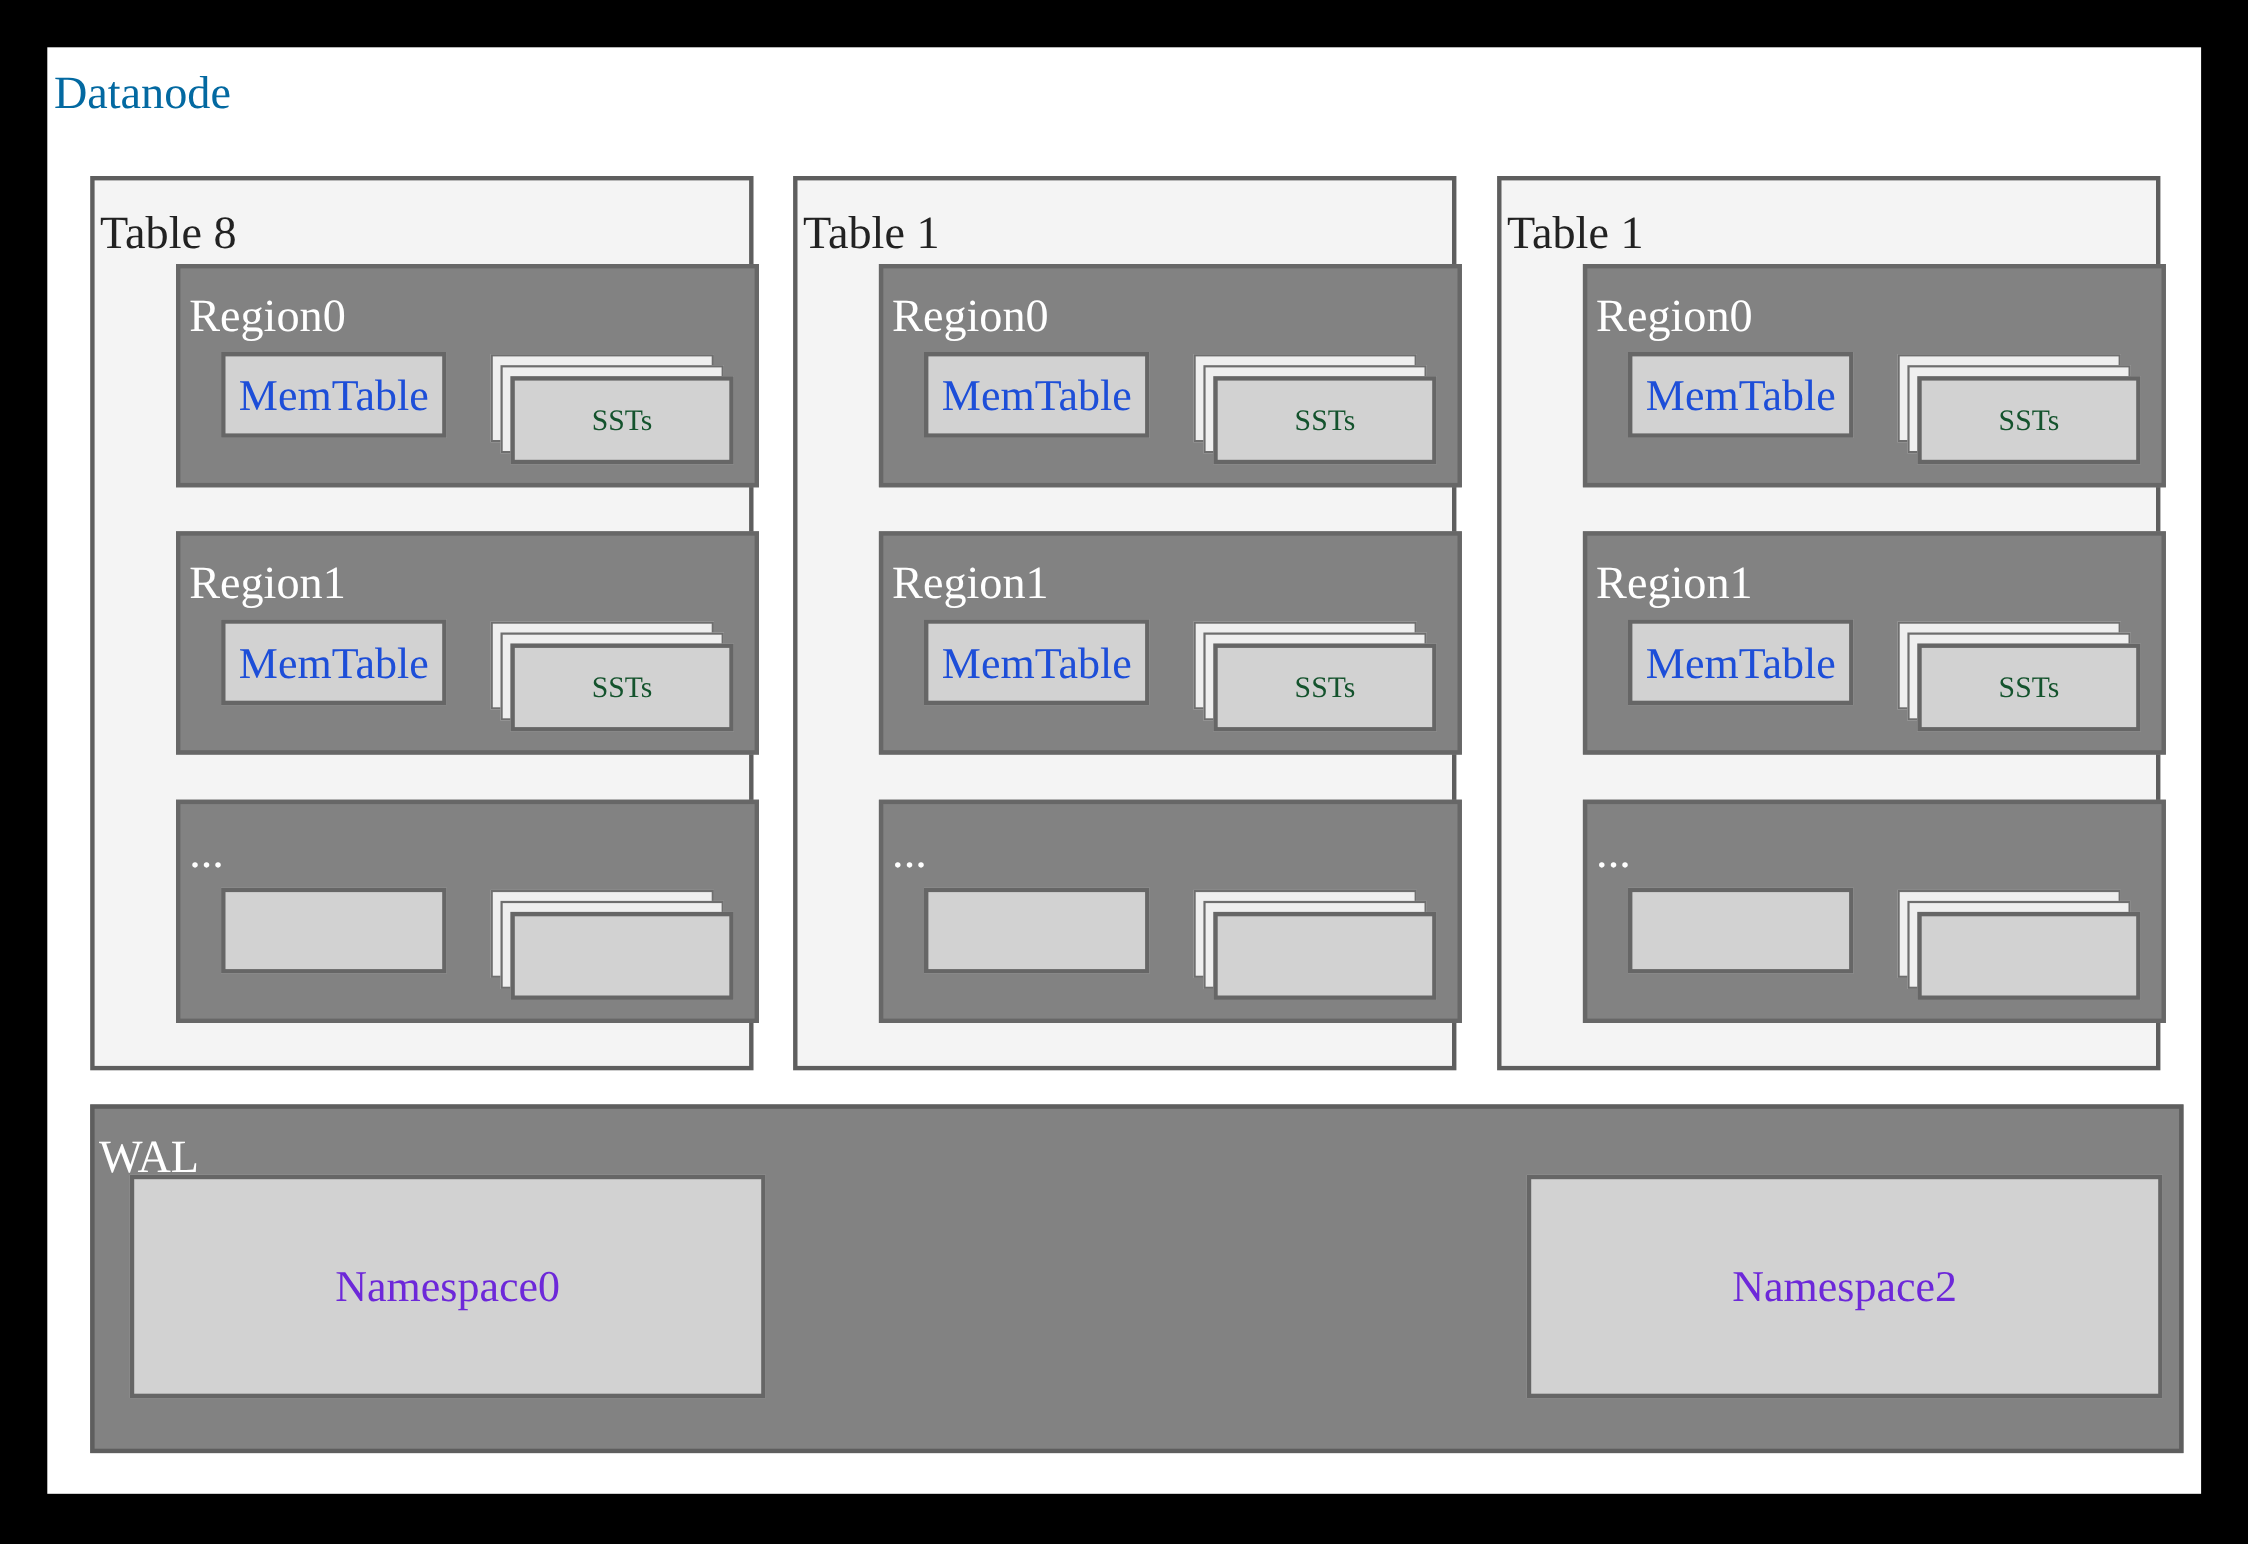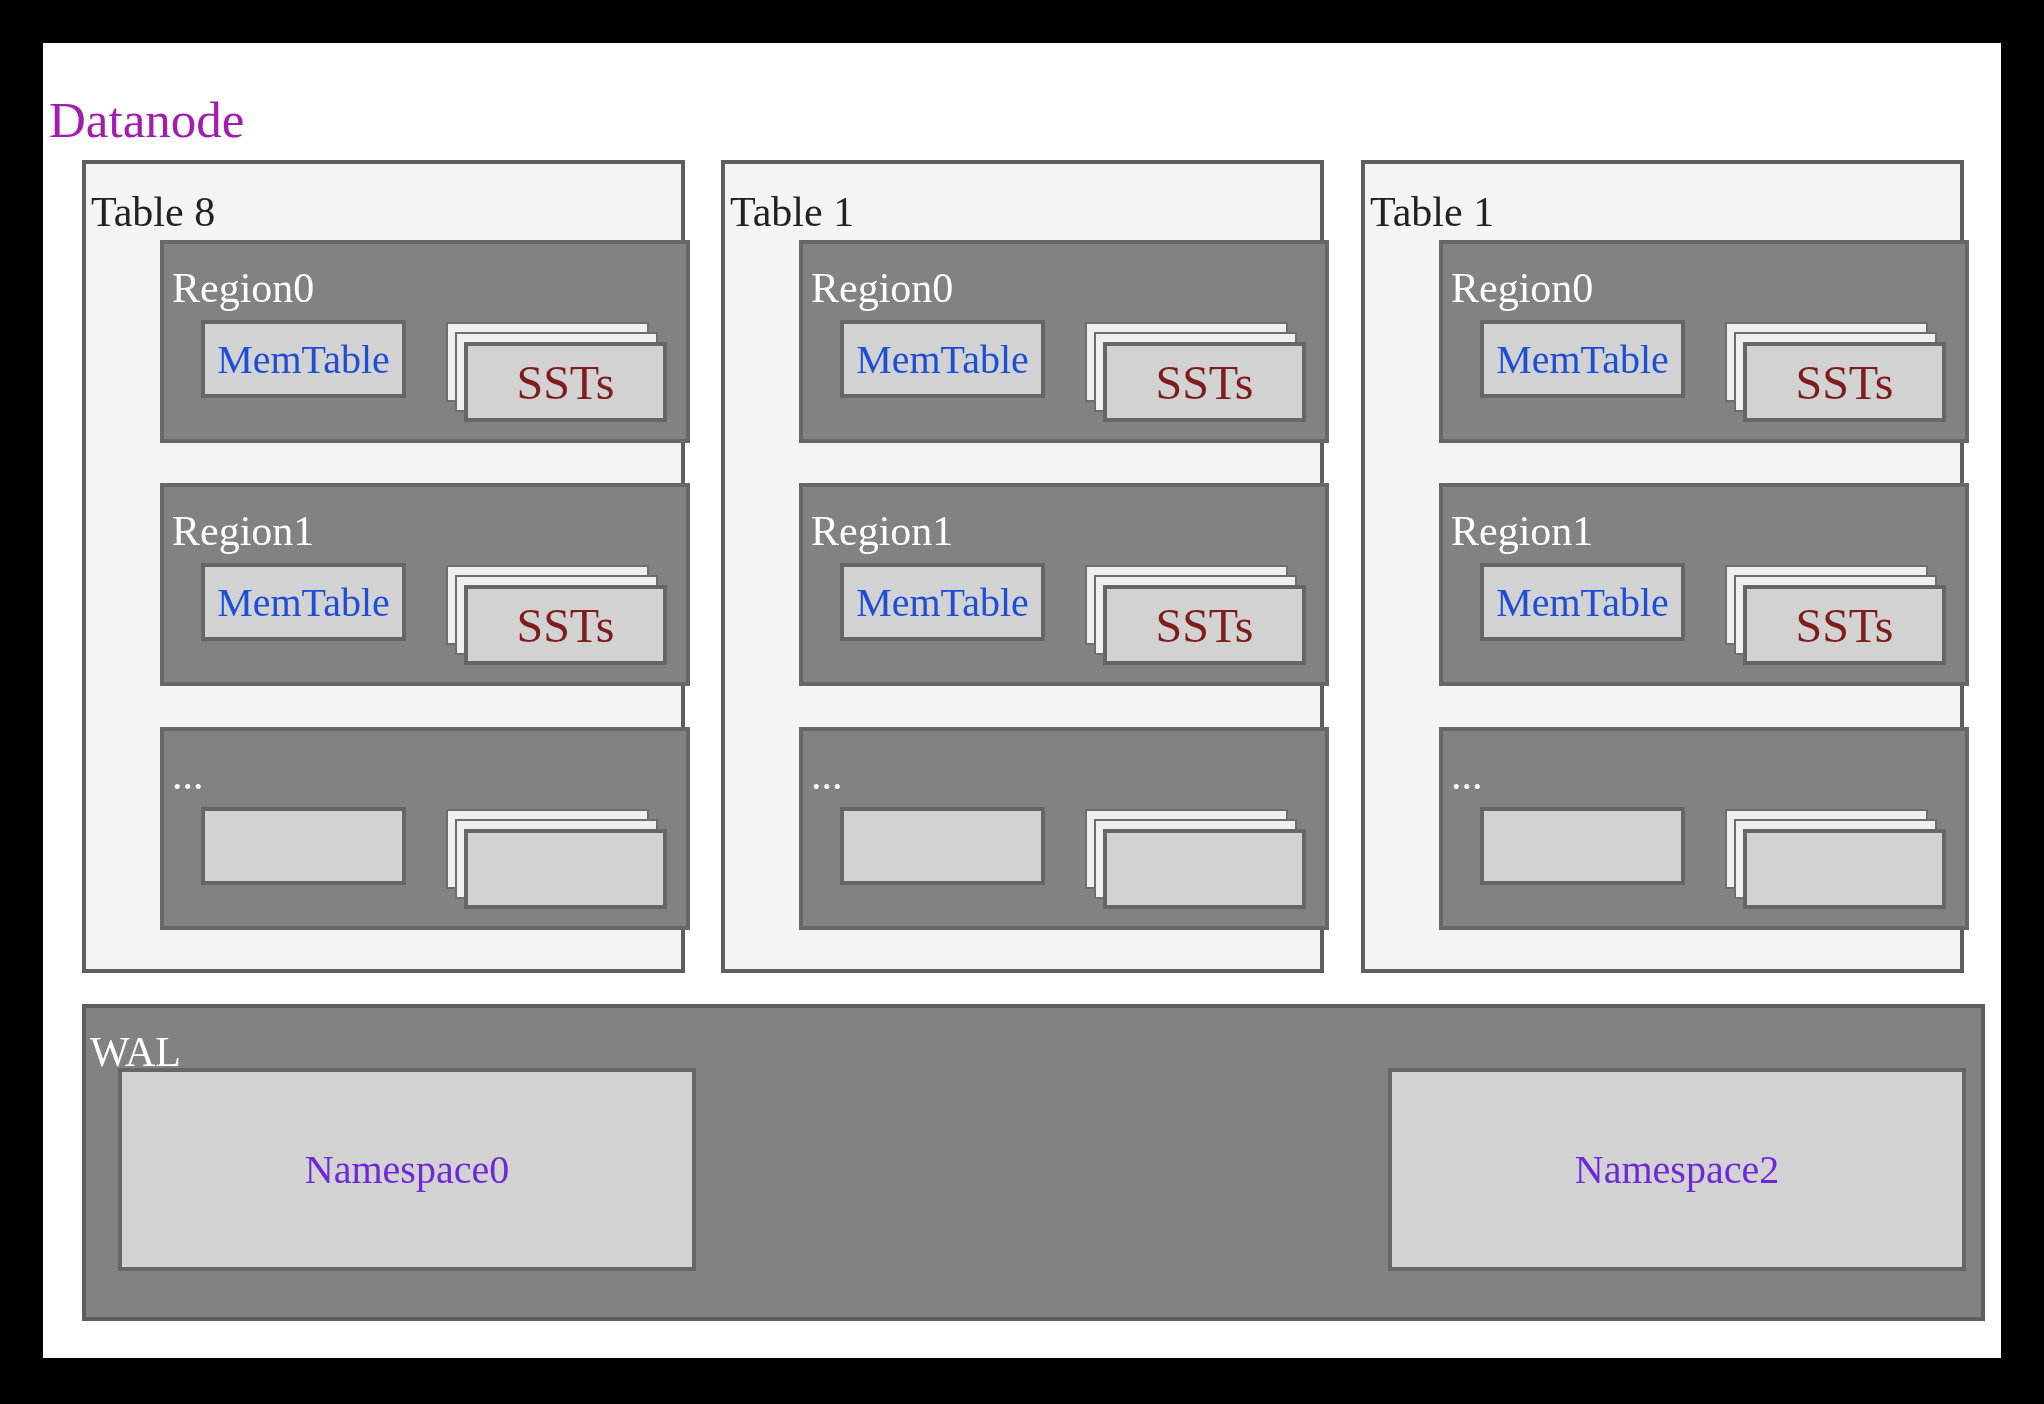--- a/index.html
+++ b/index.html
@@ -9,21 +9,21 @@
     position:relative;
     overflow:hidden;
     font-family:"Liberation Serif","DejaVu Serif",serif;
   }
   .canvas{
     position:absolute;left:43px;top:43px;width:1958px;height:1315px;
     background:#ffffff;
   }
   .dn-title{
     position:absolute;left:6px;top:18px;
-    font-size:51px;color:#a21caf;white-space:nowrap;margin-top:30px;
+    font-size:42px;color:#0369a1;white-space:nowrap;
   }
   
   .tablebox{
     position:absolute;top:117px;width:603px;height:813px;
     background:#f4f4f4;border:4px solid #5e5e5e;box-sizing:border-box;
   }
   .tablebox.t0{left:39px}
   .tablebox.t1{left:678px}
   .tablebox.t2{left:1318px}
   .table-title{
@@ -54,21 +54,21 @@
   .sheet{
     position:absolute;width:203px;height:80px;box-sizing:border-box;
     background:#efefef;border:2px solid #6e6e6e;
   }
   .sheet.s0{left:0;top:0}
   .sheet.s1{left:9px;top:10px}
   .sheet.front{
     left:18px;top:20px;
     background:#d2d2d2;border:4px solid #666666;
     display:flex;align-items:center;justify-content:center;
-    font-size:48px;color:#7f1d1d;white-space:nowrap;
+    font-size:27px;color:#14532d;white-space:nowrap;
   }
   
   .wal{
     position:absolute;left:39px;top:961px;width:1903px;height:317px;
     background:#828282;border:4px solid #5e5e5e;box-sizing:border-box;
   }
   .wal-title{
     position:absolute;left:4px;top:20px;
     font-size:42px;color:#ffffff;white-space:nowrap;
   }

